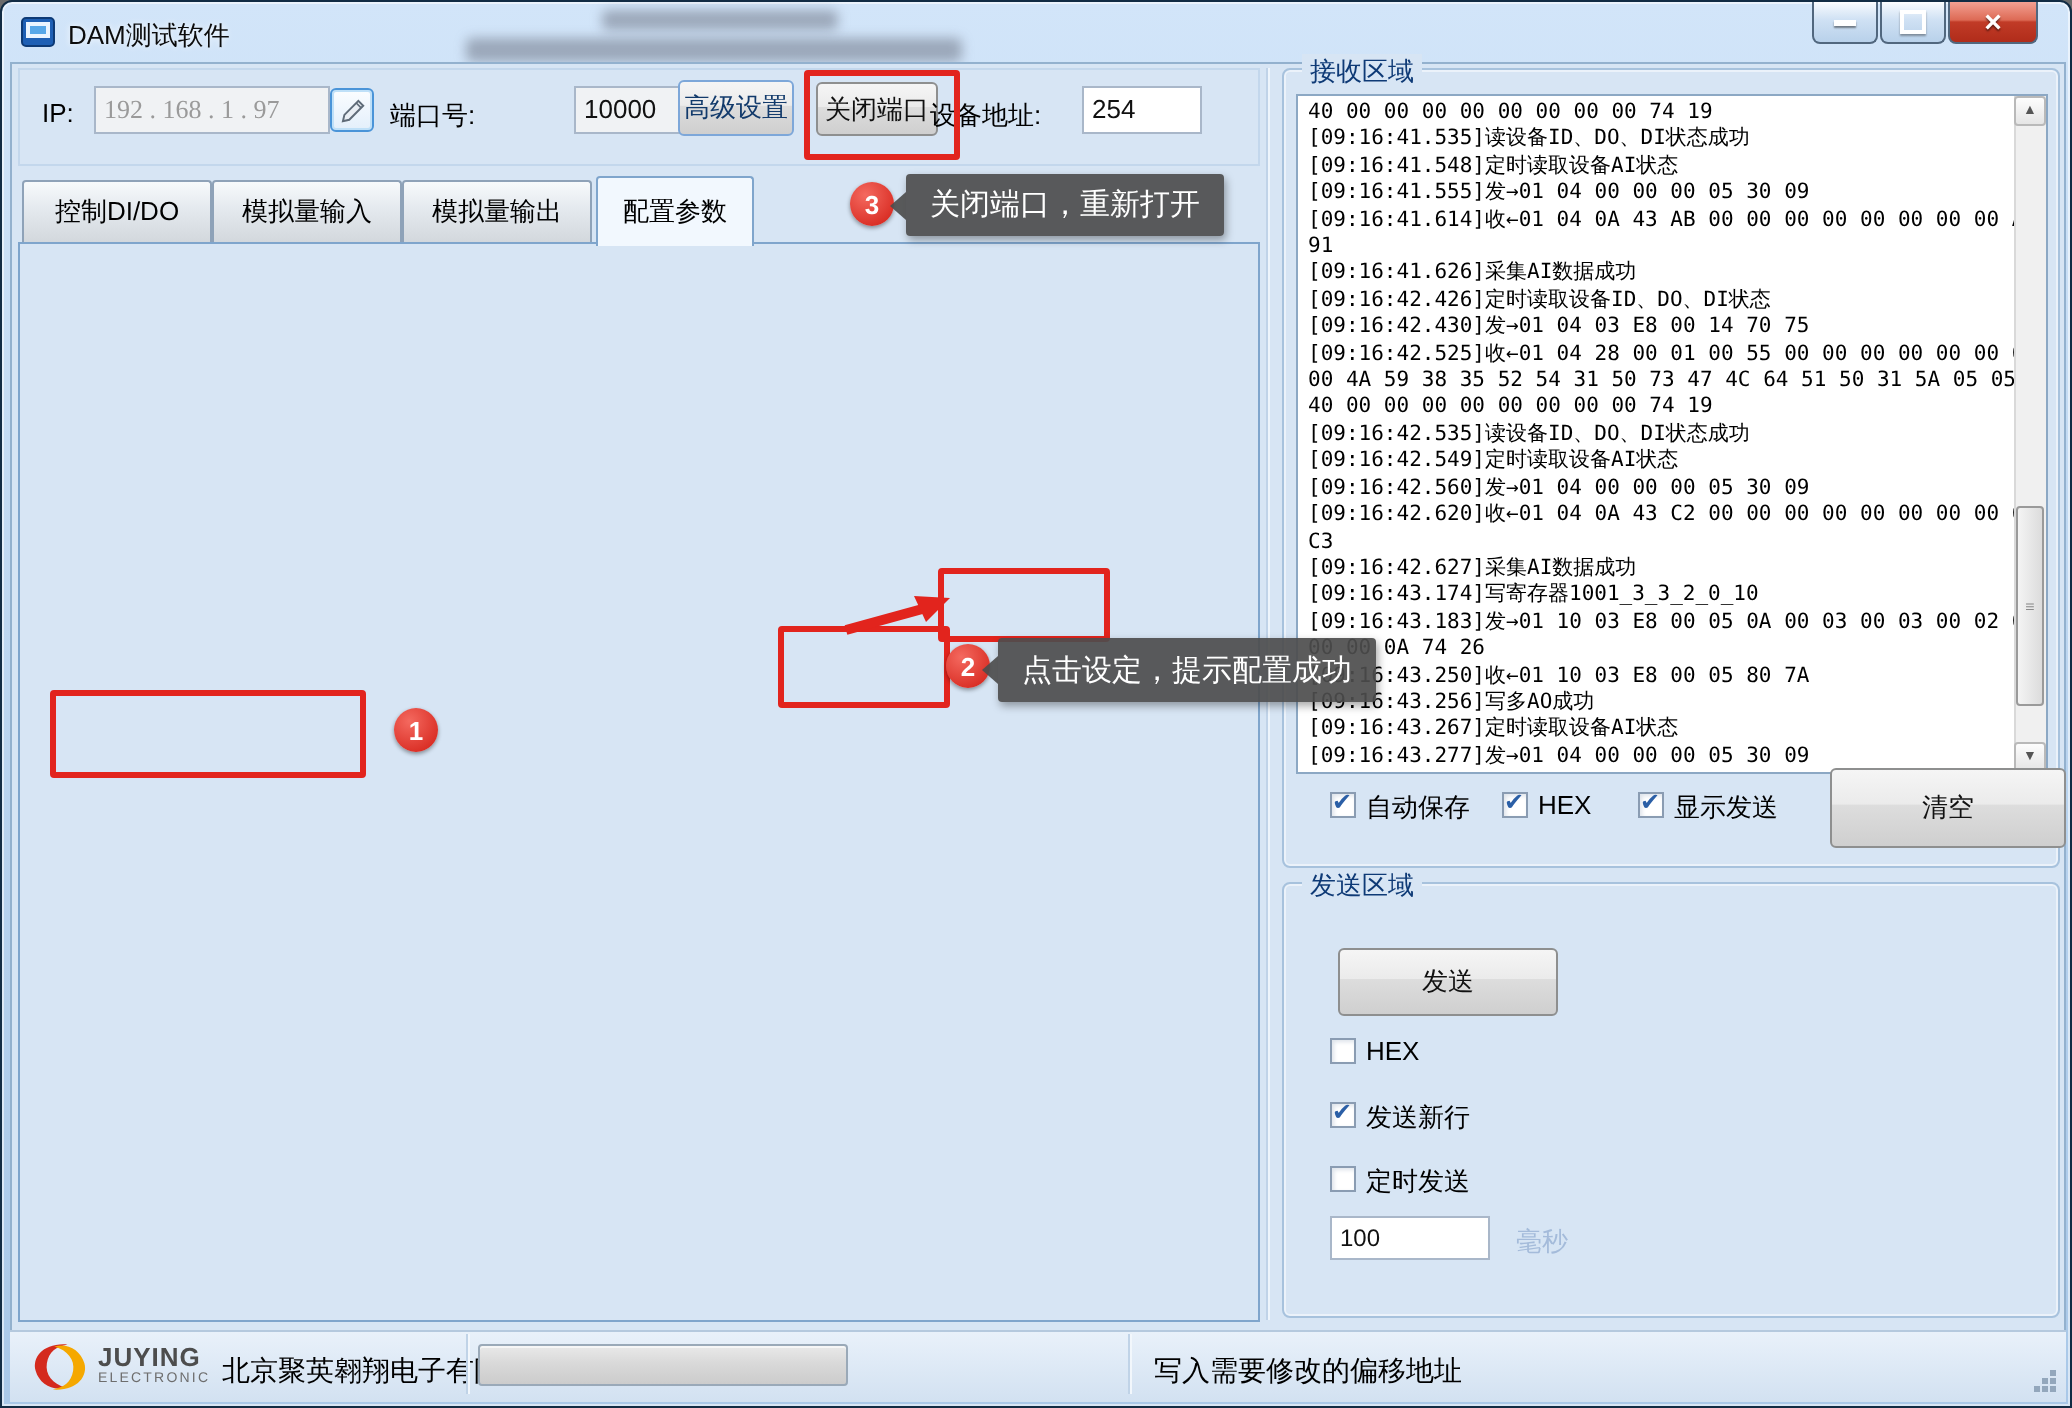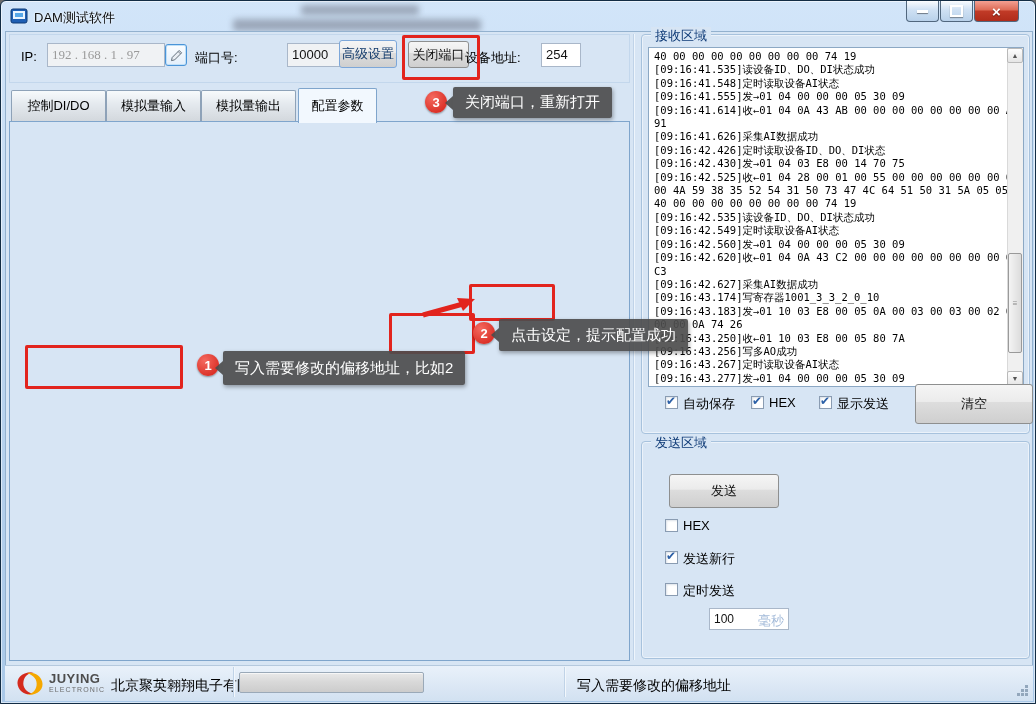--- a/index.html
+++ b/index.html
@@ -111,21 +111,21 @@
       <path d="M11.3 1.8 l3 3 -8.6 8.6 -3.9 .9 .9 -3.9 z" fill="#e9eef4" stroke="#5f6b78" stroke-width="1.2"></path>
       <path d="M10 3.1 l3 3" stroke="#5f6b78" stroke-width="1"></path>
     </svg>
   </div>
   <div class="lbl" style="left:194px;top:48px;">端口号:</div>
   <div class="txt gray" style="left:240px;top:42px;width:76px;height:24px;line-height:20px;font-size:13px;">10000</div>
   <div class="btn" style="left:338px;top:39px;width:58px;height:28px;border-color:#7da7d9;color:#123a6b;">高级设置</div>
   <div class="redbox" style="left:401px;top:34px;width:72px;height:39px;"></div>
   <div class="btn" style="left:407px;top:40px;width:61px;height:27px;">关闭端口</div>
   <div class="lbl" style="left:452px;top:48px;margin-left:12px;">设备地址:</div>
-  <div class="txt" style="left:540px;top:42px;width:40px;height:24px;line-height:20px;font-size:13px;">254</div>
+  <div class="txt" style="left:540px;top:42px;width:60px;height:24px;line-height:20px;font-size:13px;">254</div>
 
   <div class="tab" style="left:10px;top:89px;width:95px;height:31px;">控制DI/DO</div>
   <div class="tab" style="left:200px;top:89px;width:95px;height:31px;">模拟量输出</div>
   <div class="tab" style="left:105px;top:89px;width:95px;height:31px;">模拟量输入</div>
   <div class="tab active" style="left:297px;top:87px;width:79px;height:35px;">配置参数</div>
 
   <div class="circle" style="left:424px;top:90px;">3</div>
   <div class="tip" style="left:452px;top:86px;height:31px;">关闭端口，重新打开</div>
 
   <div class="panel"></div>
@@ -178,21 +178,20 @@
   <div class="lbl" style="left:212px;top:323px;">DO工作模式参数</div>
   <div class="txt" style="left:302px;top:319px;width:80px;height:22px;line-height:18px;">10</div>
   <div class="redbox" style="left:388px;top:312px;width:80px;height:35px;"></div>
   <div class="btn def" style="left:393px;top:317px;width:70px;height:24px;">设定</div>
   <div class="circle" style="left:472px;top:321px;">2</div>
   <div class="tip" style="left:498px;top:318px;height:32px;">点击设定，提示配置成功</div>
   <div class="redbox" style="left:24px;top:344px;width:152px;height:38px;"></div>
   <div class="lbl" style="left:36px;top:356px;">偏移地址</div>
   <div class="txt" style="left:93px;top:351px;width:76px;height:22px;line-height:18px;">2</div>
   <div class="circle" style="left:196px;top:353px;">1</div>
-  <div class="tip" style="left:222px;top:350px;height:34px;">写入需要修改的偏移地址，比如2</div>
 
   <div class="grp" style="left:16px;top:392px;width:606px;height:86px;">
     <span class="gtitle">自动回传</span>
   </div>
   <div class="cb" style="left:28px;top:408px;"></div>
   <div class="lbl" style="left:46px;top:407px;">AI变化回传</div>
   <div class="cb" style="left:28px;top:431px;"></div>
   <div class="lbl" style="left:46px;top:430px;">DI变化回传</div>
   <div class="cb" style="left:28px;top:454px;"></div>
   <div class="lbl" style="left:46px;top:453px;">DO变化回传</div>
@@ -256,21 +255,21 @@
   <div class="grp" style="left:640px;top:440px;width:389px;height:218px;">
     <span class="gtitle">发送区域</span>
   </div>
   <div class="btn" style="left:668px;top:473px;width:110px;height:34px;">发送</div>
   <div class="cb" style="left:664px;top:518px;"></div>
   <div class="lbl" style="left:682px;top:517px;">HEX</div>
   <div class="cb on" style="left:664px;top:550px;"></div>
   <div class="lbl" style="left:682px;top:549px;">发送新行</div>
   <div class="cb" style="left:664px;top:582px;"></div>
   <div class="lbl" style="left:682px;top:581px;">定时发送</div>
-  <div class="txt" style="left:664px;top:607px;width:80px;height:22px;line-height:18px;margin-left:44px;">100</div>
+  <div class="txt" style="left:664px;top:607px;width:80px;height:22px;line-height:18px;">100</div>
   <div class="lbl ms" style="left:757px;top:611px;">毫秒</div>
 
   <div class="statusbar"></div>
   <svg class="abs" style="left:14px;top:669px;" width="30" height="27" viewBox="0 0 32 28">
     <path d="M20 2 C7 1 1 9 3 16 C5 23 12 27 19 25 C12 23 8 18 9 12 C10 6 14 3 20 2 Z" fill="#d42a1e"></path>
     <path d="M12 26 C25 27 31 19 29 12 C27 5 20 1 13 3 C20 5 24 10 23 16 C22 22 18 25 12 26 Z" fill="#f5a800"></path>
   </svg>
   <div class="brand1" style="left:48px;top:670px;">JUYING</div>
   <div class="brand2" style="left:48px;top:685px;">ELECTRONIC</div>
   <div class="lbl" style="left:110px;top:676px;font-size:14px;">北京聚英翱翔电子有限公司</div>

